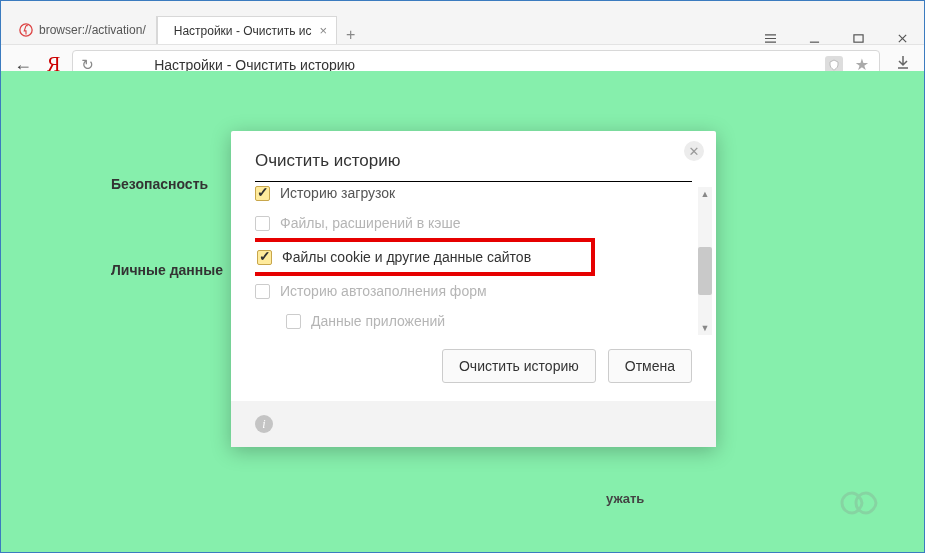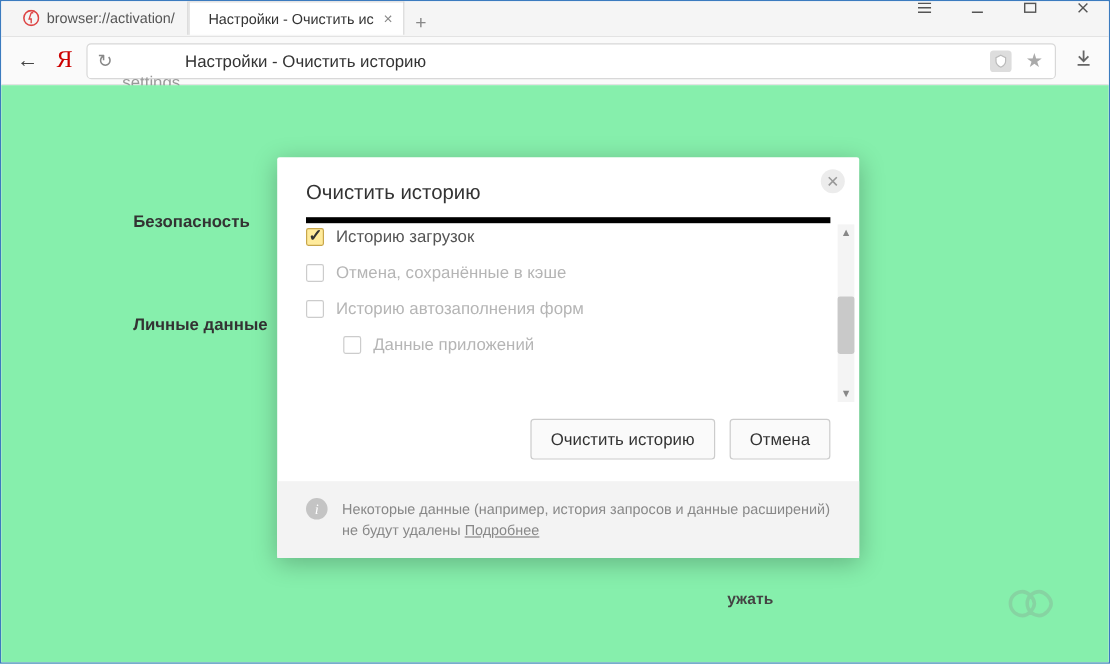--- a/index.html
+++ b/index.html
@@ -1,19 +1,19 @@
 <!DOCTYPE html>
 <html><head>
 <meta charset="utf-8">
 <style>
   * { box-sizing: border-box; margin: 0; padding: 0; font-family: "Segoe UI", Arial, sans-serif; }
   body { width: 925px; height: 553px; background: #fff; overflow: hidden; position: relative; border: 1px solid #3b7bbf; }
 
   
-  .titlebar { height: 30px; background: #f5f5f5; display: flex; align-items: flex-start; border-bottom: 1px solid #e3e3e3; }
+  .titlebar { height: 44px; background: #f5f5f5; display: flex; align-items: flex-end; border-bottom: 1px solid #e3e3e3; }
   .tabs-area { flex: 1; display: flex; align-items: flex-end; padding-left: 8px; }
   .tab { display: flex; align-items: center; height: 28px; padding: 0 10px; font-size: 12px; color: #555; border-right: 1px solid #d8d8d8; max-width: 180px; white-space: nowrap; overflow: hidden; }
   .tab.active { background: #fff; border-top: 1px solid #d8d8d8; border-left: 1px solid #d8d8d8; border-right: 1px solid #d8d8d8; color: #333; }
   .tab .t-icon { width: 14px; height: 14px; margin-right: 6px; display: flex; align-items: center; justify-content: center; }
   .tab .t-close { margin-left: 8px; color: #888; font-size: 13px; line-height: 1; }
   .new-tab { width: 28px; display: flex; align-items: center; justify-content: center; color: #888; font-size: 16px; }
   .win-controls { display: flex; }
   .win-btn { width: 44px; display: flex; align-items: center; justify-content: center; color: #555; }
   .win-btn svg { width: 11px; height: 11px; }
 
@@ -39,21 +39,21 @@
   .bg-check-row { display: flex; align-items: flex-end; margin-bottom: 8px; }
   .bg-check { width: 14px; height: 14px; border: 1px solid #a88; background: #ffeb9c; margin-right: 8px; display: flex; align-items: center; justify-content: center; position: relative; }
   .bg-check.checked::after { content: "✓"; font-size: 12px; color: #333; position: absolute; top: -2px; }
   .watermark { position: absolute; right: 40px; bottom: 35px; width: 50px; height: 28px; opacity: 0.25; }
 
   
   .dialog { position: absolute; left: 230px; top: 130px; width: 485px; background: #fff; box-shadow: 0 4px 20px rgba(0,0,0,0.25); border-radius: 2px; }
   .dlg-close { position: absolute; top: 10px; right: 12px; width: 20px; height: 20px; border-radius: 50%; background: #ececec; color: #999; font-size: 13px; display: flex; align-items: center; justify-content: center; cursor: pointer; }
   .dlg-title { padding: 20px 24px 10px; font-size: 17px; color: #333; }
   .dlg-body { position: relative; padding: 0 24px 6px; }
-  .opt-list { border-top: 5px solid #000000; padding-top: 6px; height: 152px; overflow: hidden; }
+  .opt-list { border-top: 1px solid #000000; padding-top: 6px; height: 152px; overflow: hidden; }
   .opt-row { display: flex; align-items: center; padding: 7px 0; font-size: 14px; color: #555; }
   .opt-row.dim { color: #b5b5b5; }
   .opt-row.cut { color: #b5b5b5; padding-left: 31px; }
   .chk { width: 15px; height: 15px; border: 1px solid #ccc; border-radius: 2px; margin-right: 10px; background: #fff; position: relative; flex-shrink: 0; }
   .chk.on { background: #ffeb9c; border-color: #c8a64b; }
   .chk.on::after { content: "✓"; position: absolute; top: -3px; left: 1px; font-size: 14px; color: #333; font-weight: bold; }
   .highlight-box { border: 4px solid #e60000; padding: 2px 4px; margin-left: -6px; width: 346px; }
   .highlight-box .opt-row { padding: 5px 0; }
   .scroll-track { position: absolute; right: 4px; top: 6px; width: 14px; height: 148px; background: #f4f4f4; }
   .scroll-thumb { position: absolute; top: 60px; width: 14px; height: 48px; background: #c9c9c9; border-radius: 2px; }
@@ -161,21 +161,27 @@
   <div class="dlg-close">✕</div>
   <div class="dlg-title">Очистить историю</div>
   <div class="dlg-body">
     <div class="opt-list">
       <div class="opt-row" style="margin-top:-10px">
         <span class="chk on"></span>
         <span>Историю загрузок</span>
       </div>
       <div class="opt-row dim">
         <span class="chk"></span>
-        <span>Отмена, сохранённые в кэше</span>
+        <span>Файлы, расширений в кэше</span>
+      </div>
+      <div class="highlight-box">
+        <div class="opt-row" style="color:#333">
+          <span class="chk on"></span>
+          <span>Файлы cookie и другие данные сайтов</span>
+        </div>
       </div>
       <div class="opt-row dim">
         <span class="chk"></span>
         <span>Историю автозаполнения форм</span>
       </div>
       <div class="opt-row cut">
         <span class="chk"></span>
         <span>Данные приложений</span>
       </div>
     </div>
@@ -184,17 +190,14 @@
       <div class="scroll-thumb"></div>
       <div class="scroll-arrow" style="bottom:0">▼</div>
     </div>
   </div>
   <div class="dlg-actions">
     <button class="btn">Очистить историю</button>
     <button class="btn">Отмена</button>
   </div>
   <div class="dlg-footer">
     <div class="info-ico">i</div>
-    <div>
-      <span>Некоторые данные (например, история запросов и данные расширений) не будут удалены </span><span class="ft-link">Подробнее</span>
-    </div>
   </div>
 </div>
 
 </body></html>

